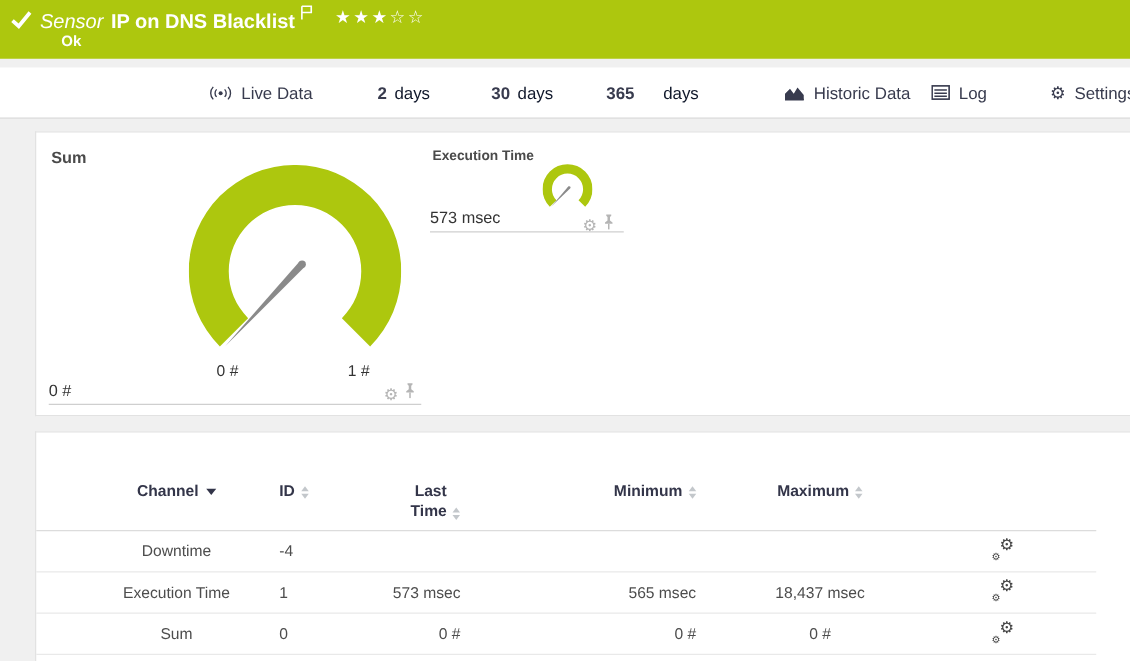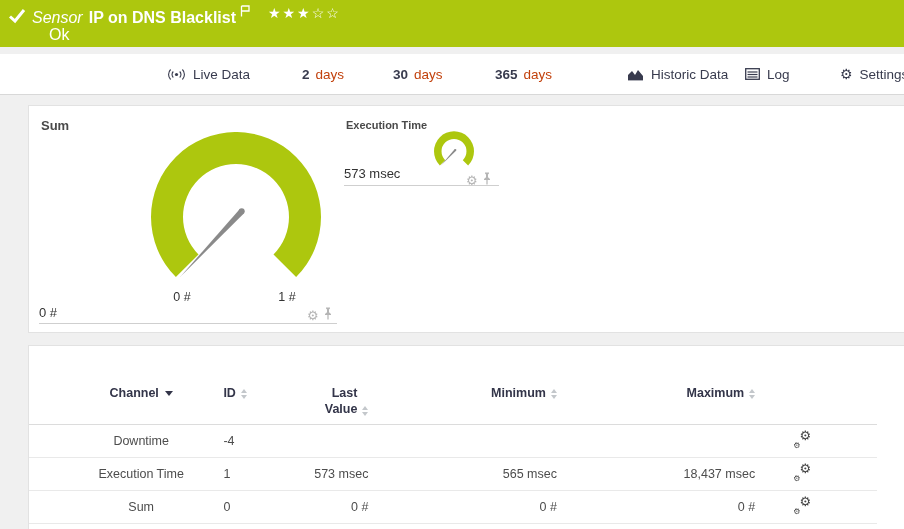--- a/index.html
+++ b/index.html
@@ -10,36 +10,36 @@
     -webkit-font-smoothing:antialiased;
   }
   
   .topbar{position:absolute;left:0;top:0;width:904px;height:47px;background:#adc70e;color:#fff;}
   .topbar .check{position:absolute;left:8px;top:7px;}
   .title-line{position:absolute;left:32px;top:3px;font-size:16px;white-space:nowrap;}
   .kind{font-style:italic;font-weight:400;margin-right:6px;}
   .sname{font-weight:700;}
   .flag{display:inline-block;vertical-align:super;margin-left:4px;}
   .stars{position:absolute;left:268px;top:5px;font-size:14px;letter-spacing:2px;color:#fff;cursor:pointer;}
-  .status{position:absolute;left:49px;top:26px;font-size:16px;font-weight:400;}
+  .status{position:absolute;left:49px;top:26px;font-size:12px;font-weight:700;}
   
   .tabbar{position:absolute;left:0;top:54px;width:904px;height:40px;background:#fff;border-bottom:1px solid #d8d8d8;}
   .tab{position:absolute;top:0;height:40px;display:flex;align-items:center;font-size:13.5px;color:#383b4e;cursor:pointer;white-space:nowrap;}
   .tab .ticon{margin-right:7px;display:flex;align-items:center;}
   .tab-overview{left:40px;width:167px;padding-left:12px;box-sizing:border-box;font-weight:700;}
   .tab-overview::after{content:"";position:absolute;left:0;right:0;bottom:-1px;height:3px;background:#2b9fd9;}
   .tab-live{left:167px;}
   .tab-2d{left:302px;}
   .tab-30d{left:393px;}
-  .tab-365d{left:495px;}
+  .tab-365d{left:485px;gap:17px;}
   .tab-hist{left:627px;}
   .tab-log{left:745px;}
   .tab-set{left:840px;}
   .tnum{font-weight:700;margin-right:6px;}
-  .tunit{color:#c2410c;}
+  .tunit{color:#0f172a;}
   .gearglyph{font-size:14px;line-height:1;color:#383b4e;}
   
   .panel{position:absolute;left:28px;background:#fff;border:1px solid #e2e2e2;border-right:none;box-sizing:border-box;}
   .panel-gauges{top:105px;width:876px;height:228px;}
   .panel-table{top:345px;width:876px;height:184px;border-bottom:none;}
   
   .wtitle{position:absolute;font-weight:700;color:#4a4a4a;}
   .sum-title{left:12px;top:12px;font-size:13px;}
   .exec-title{left:317px;top:13px;font-size:11px;}
   .gauge-big{position:absolute;left:122px;top:26px;width:170px;height:150px;}
@@ -58,21 +58,21 @@
   
   .thead{position:absolute;left:0;top:40px;width:848px;height:38px;display:flex;align-items:flex-start;
          border-bottom:1px solid #dcdcdc;font-size:12.5px;font-weight:700;color:#333549;}
   .trow{position:absolute;left:0;width:848px;height:33px;display:flex;align-items:center;
         border-bottom:1px solid #e9e9e9;font-size:12.5px;color:#4d4d4d;}
   .r0{top:78px;} .r1{top:111px;} .r2{top:144px;}
   .c-channel{margin-left:30px;width:170px;text-align:center;}
   .c-id{width:65px;}
   .c-last{width:85px;text-align:right;}
   .c-min{width:195px;text-align:right;}
-  .c-max{width:205px;text-align:right;}
+  .c-max{width:205px;text-align:center;}
   .c-edit{width:126px;display:flex;justify-content:flex-start;}
   .c-edit .editgears{margin-left:38px;}
   .th{cursor:pointer;}
   .lbl-wrap{display:inline-block;width:42px;text-align:right;line-height:1.25;}
   .sort{display:inline-flex;flex-direction:column;gap:2px;margin-left:5px;vertical-align:bottom;padding-bottom:1px;}
   .sort .up{width:0;height:0;border-left:3.5px solid transparent;border-right:3.5px solid transparent;border-bottom:4px solid #c3c7cb;}
   .sort .dn{width:0;height:0;border-left:3.5px solid transparent;border-right:3.5px solid transparent;border-top:4px solid #c3c7cb;}
   .caret{display:inline-block;width:0;height:0;border-left:4px solid transparent;border-right:4px solid transparent;border-top:5px solid #333549;margin-left:6px;vertical-align:middle;}
   .editgears{position:relative;width:18px;height:17px;display:inline-block;cursor:pointer;}
   .editgears .g-big{position:absolute;right:0;top:-3px;font-size:13px;color:#454545;line-height:1;}
@@ -194,21 +194,21 @@
     <div class="c-channel th">
       <span>Channel</span><span class="caret"></span>
     </div>
     <div class="c-id th">
       <span>ID</span><span class="sort">
           <span class="up"></span>
           <span class="dn"></span>
         </span>
     </div>
     <div class="c-last th">
-      <span class="lbl-wrap">Last Value</span><span class="sort">
+      <span class="lbl-wrap">Last Time</span><span class="sort">
           <span class="up"></span>
           <span class="dn"></span>
         </span>
     </div>
     <div class="c-min th">
       <span>Minimum</span><span class="sort">
           <span class="up"></span>
           <span class="dn"></span>
         </span>
     </div>

